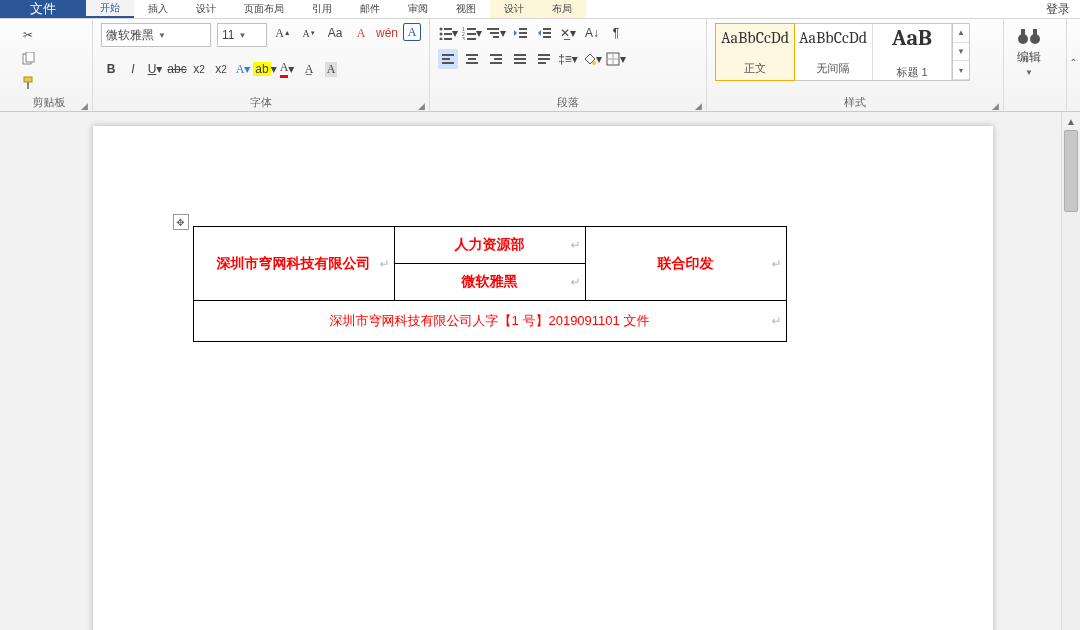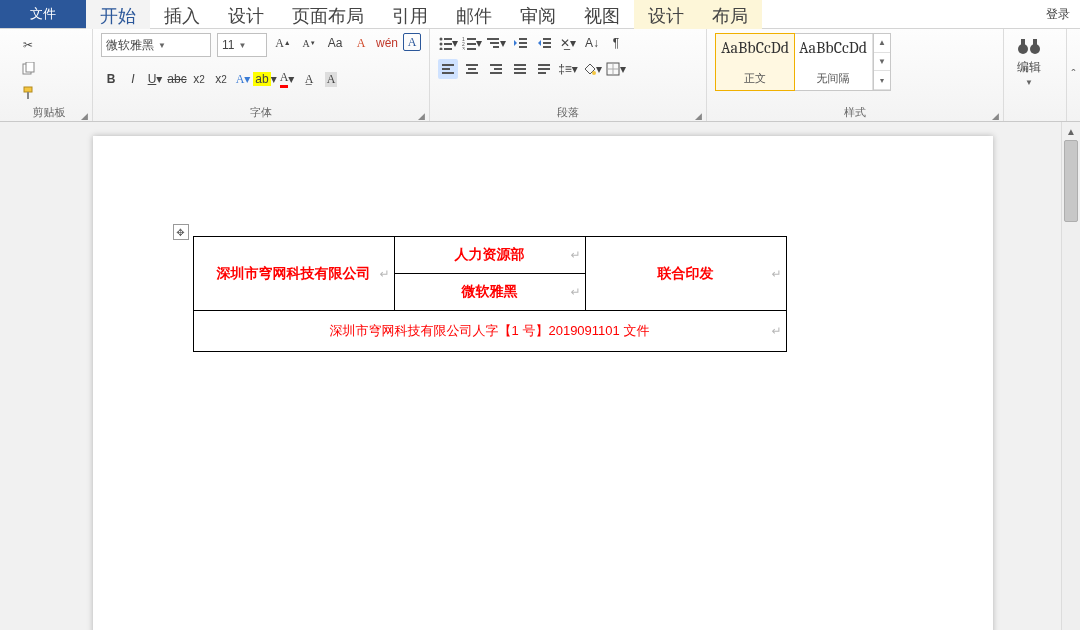--- a/index.html
+++ b/index.html
@@ -1,21 +1,21 @@
 <!DOCTYPE html>
 <html><head>
 <meta charset="utf-8">
 <style>
 html,body{margin:0;padding:0;font-family:"Microsoft YaHei","Segoe UI",Arial,sans-serif;font-size:12px;color:#444;background:#fff;overflow:hidden}
 .app{width:1080px;height:630px;display:flex;flex-direction:column;position:relative}
 
 .titlebar{height:28px;background:#fff;display:flex;align-items:stretch;border-bottom:1px solid #d4d4d4}
 .file-tab{background:#2b579a;color:#fff;padding:0 30px;display:flex;align-items:center;font-size:13px}
 .ribbon-tabs{display:flex}
-.ribbon-tab{padding:16px 14px;display:flex;align-items:center;color:#444;cursor:pointer;font-size:18px}
+.ribbon-tab{padding:0 14px;display:flex;align-items:center;color:#444;cursor:pointer;font-size:10px}
 .ribbon-tab.active{color:#2b579a;border-bottom:2px solid #2b579a;background:#f3f3f3}
 .ribbon-tab.ctx{background:#fdf6d8}
 .login{margin-left:auto;padding:0 10px;display:flex;align-items:center;color:#444}
 
 .ribbon{height:94px;background:linear-gradient(#fdfdfd,#f3f3f3);border-bottom:1px solid #c9c9c9;display:flex;padding-left:6px}
 .group{display:flex;flex-direction:column;border-right:1px solid #dcdcdc;padding:4px 8px 0 8px}
 .group-body{flex:1;display:flex;align-items:flex-start;gap:4px}
 .group-label{height:16px;font-size:11px;color:#666;text-align:center;position:relative}
 .launcher{position:absolute;right:-4px;bottom:0;font-size:9px;color:#888}
 .vcol{display:flex;flex-direction:column;align-items:center;gap:2px;padding:2px 4px}
@@ -276,20 +276,24 @@
     <div class="group" style="min-width:280px">
       <div class="group-body">
         <div class="styles-gallery">
           <div class="style-item sel-on">
             <div class="style-preview">AaBbCcDd</div>
             <div class="style-name">正文</div>
           </div>
           <div class="style-item">
             <div class="style-preview">AaBbCcDd</div>
             <div class="style-name">无间隔</div>
+          </div>
+          <div class="style-item">
+            <div class="style-preview big">AaB</div>
+            <div class="style-name">标题 1</div>
           </div>
           <div class="gallery-more">
             <div>▲</div>
             <div>▼</div>
             <div>▾</div>
           </div>
         </div>
       </div>
       <div class="group-label"><span>样式</span><span class="launcher">◢</span></div>
     </div>

